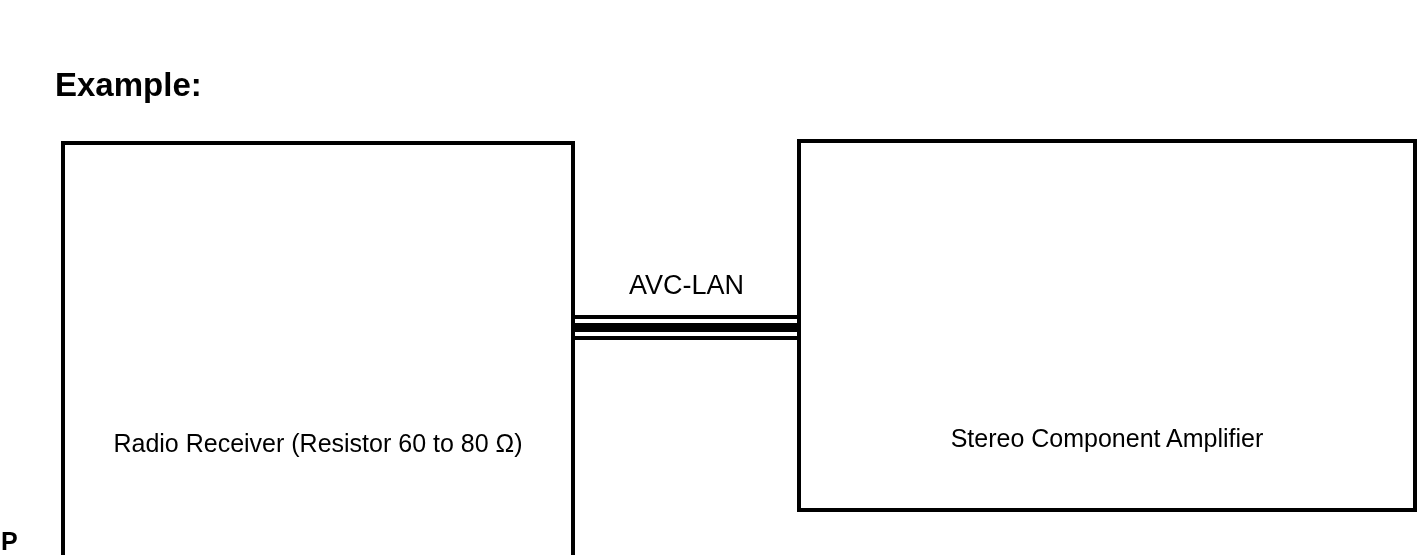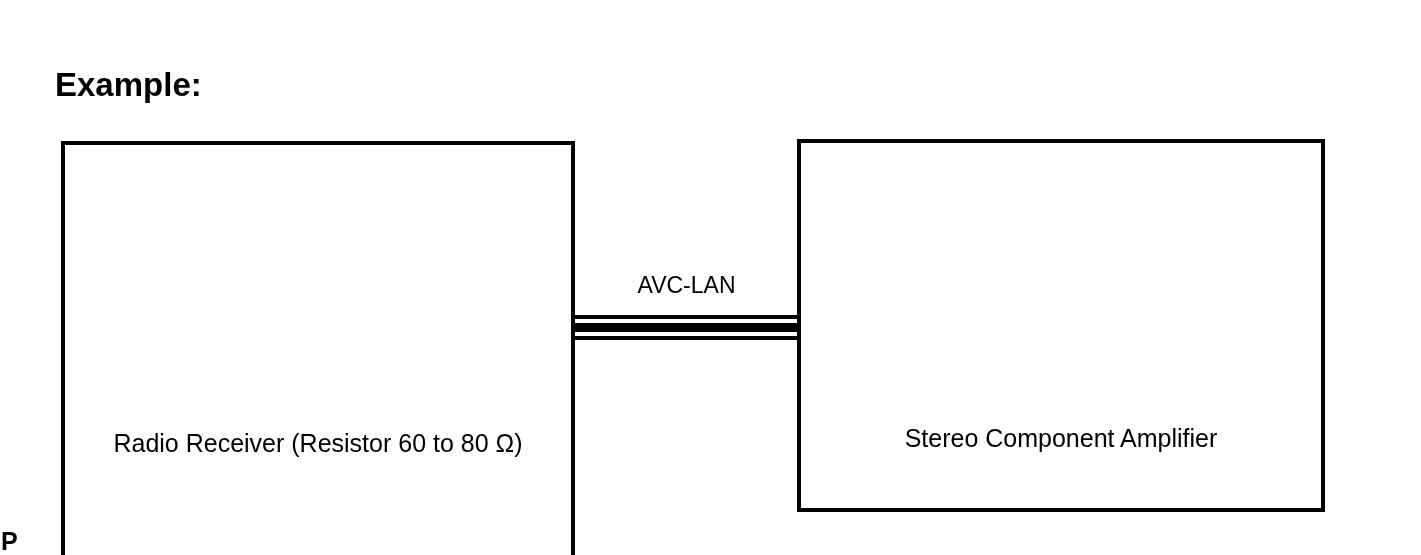--- a/index.html
+++ b/index.html
@@ -41,21 +41,21 @@
   #block-radio-receiver {
     left: 61px;
     top: 141px;
     width: 514px;
     height: 468px;
     padding-left: 24px;
   }
   #block-stereo-amplifier {
     left: 797px;
     top: 139px;
-    width: 528px;
+    width: 620px;
     height: 373px;
   }
   .block-label {
     position: absolute;
     left: 0;
     width: 100%;
     text-align: center;
     font-size: 25px;
     line-height: 30px;
     white-space: nowrap;
@@ -84,21 +84,21 @@
   #bus-line-top    { top: 2px;  height: 4px; }
   #bus-line-middle { top: 10px; height: 9px; }
   #bus-line-bottom { top: 23px; height: 4px; }
 
   .bus-label {
     position: absolute;
     left: 573px;
     top: 270px;
     width: 227px;
     text-align: center;
-    font-size: 23px;
+    font-size: 27px;
     line-height: 30px;
     white-space: nowrap;
   }
 
   
   .page-marker {
     position: absolute;
     left: 1px;
     top: 527px;
     font-size: 25px;

